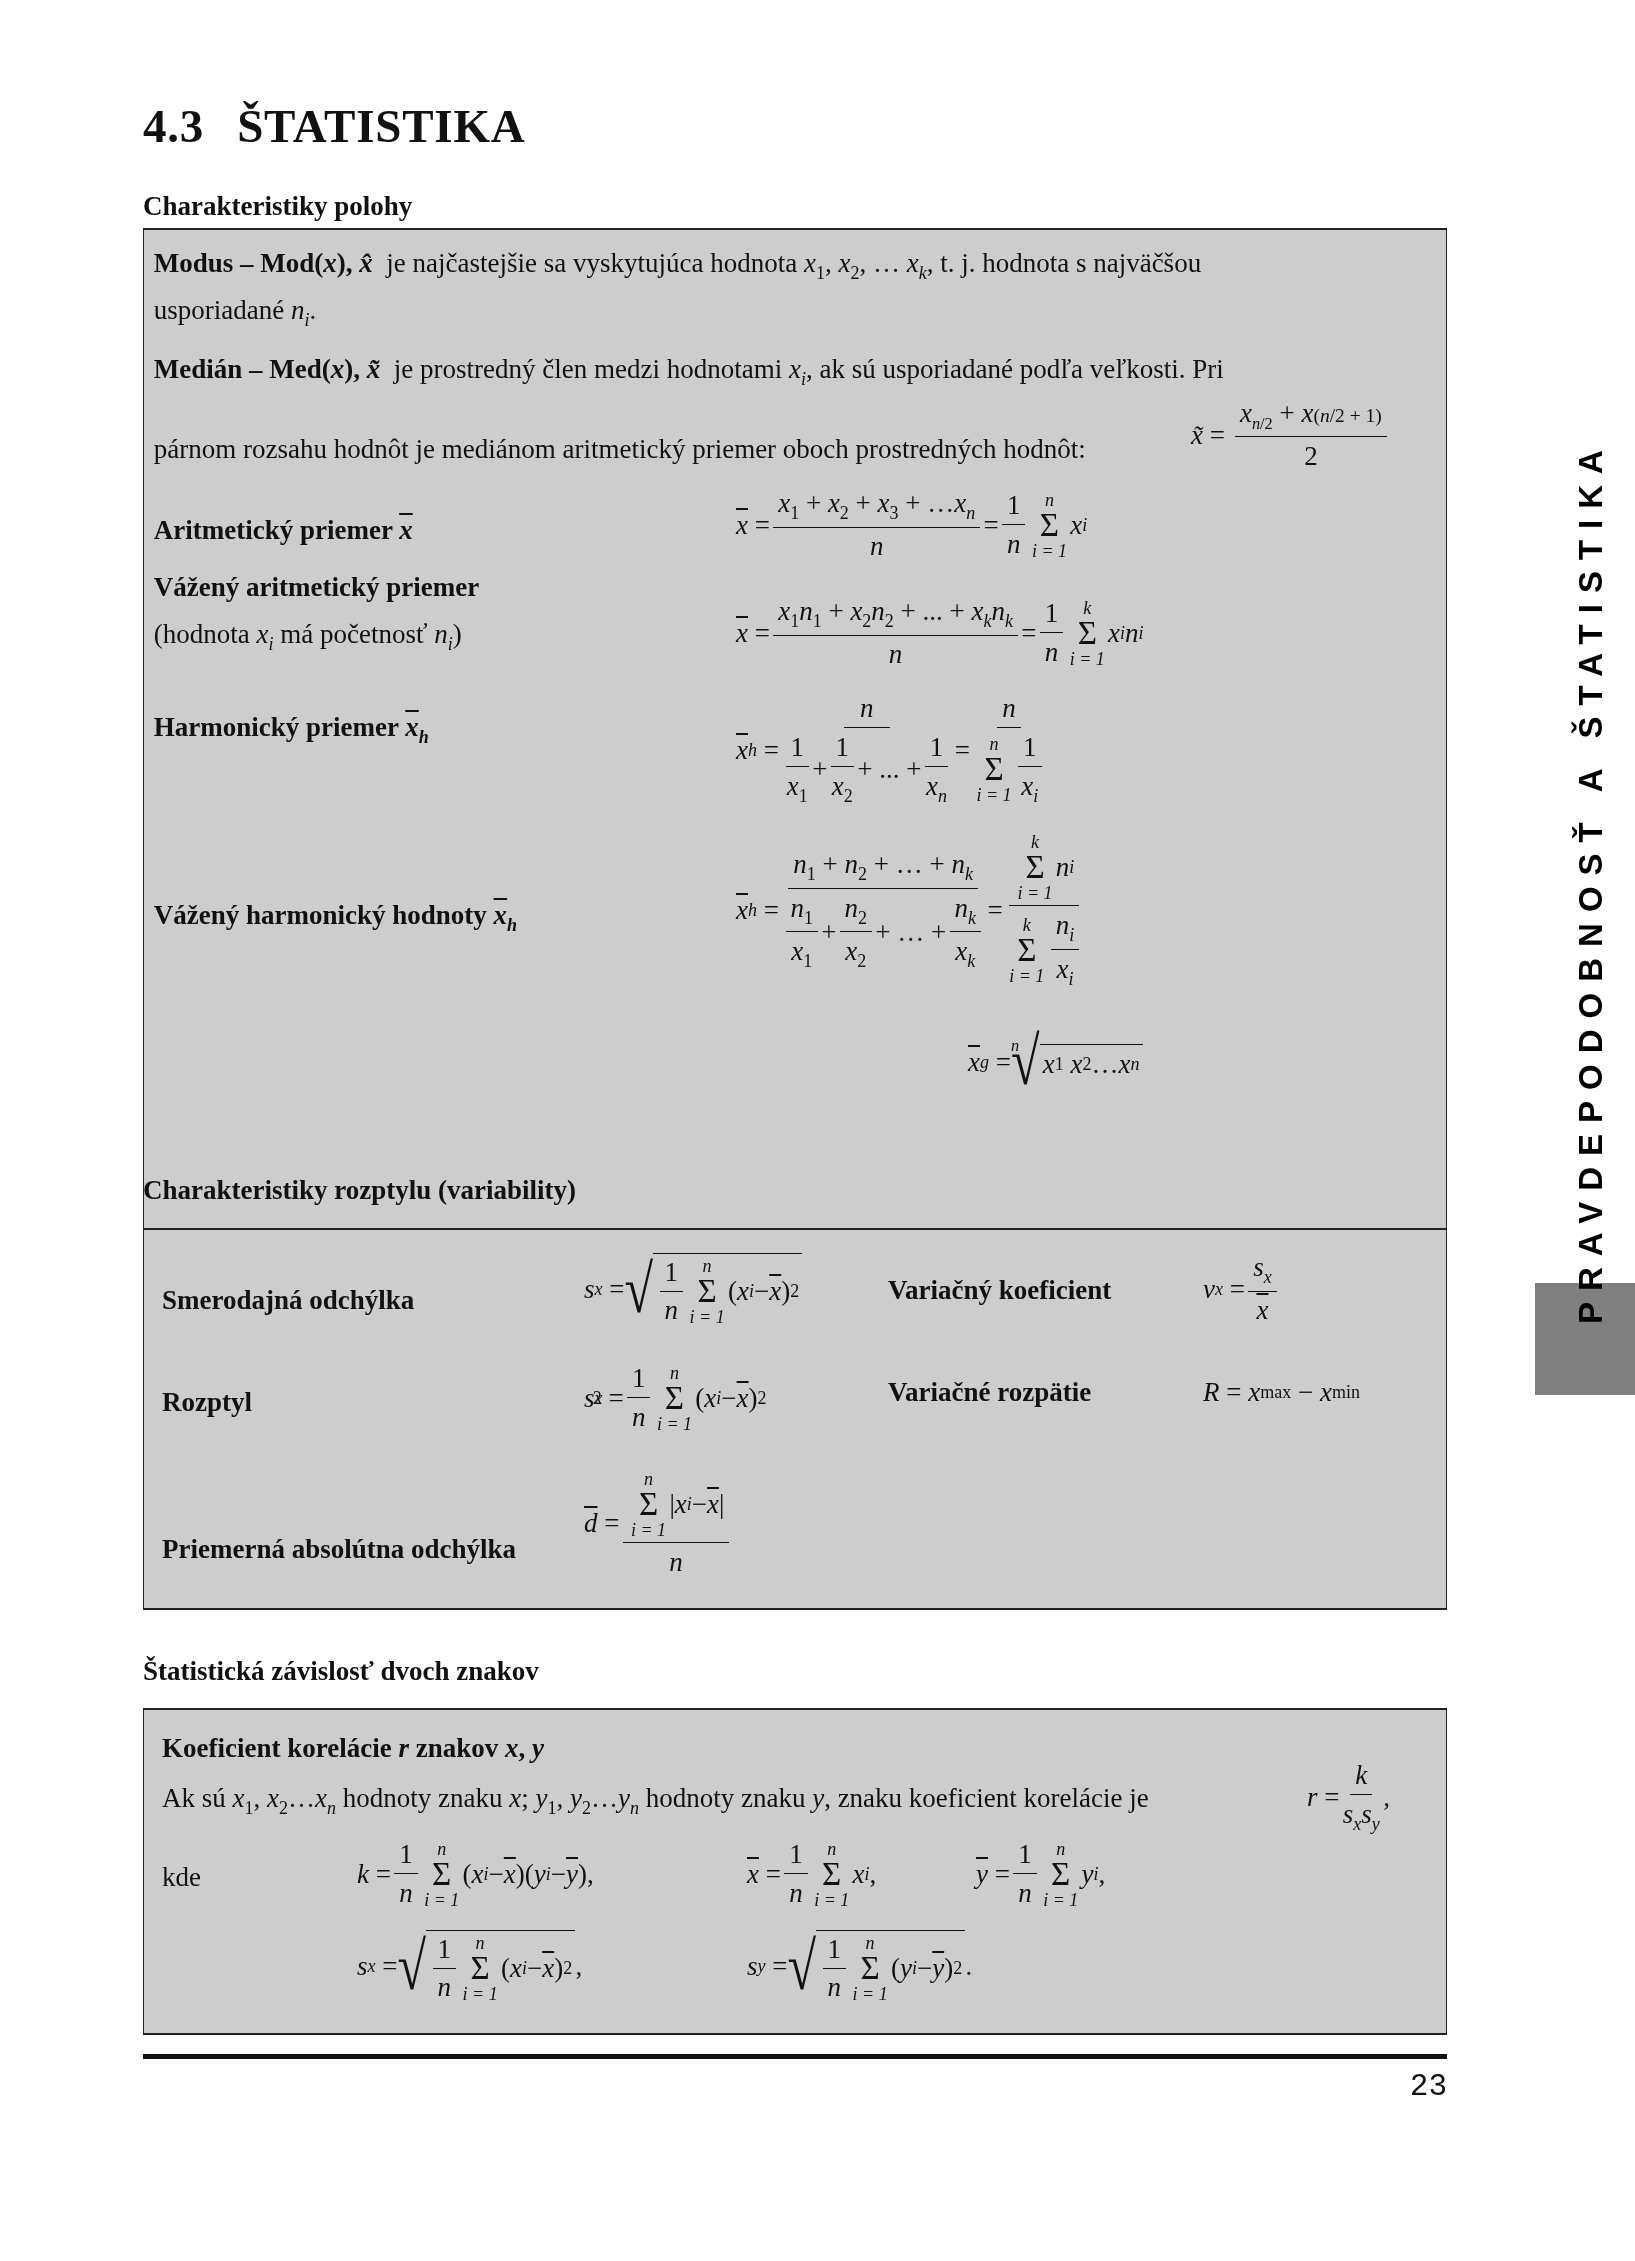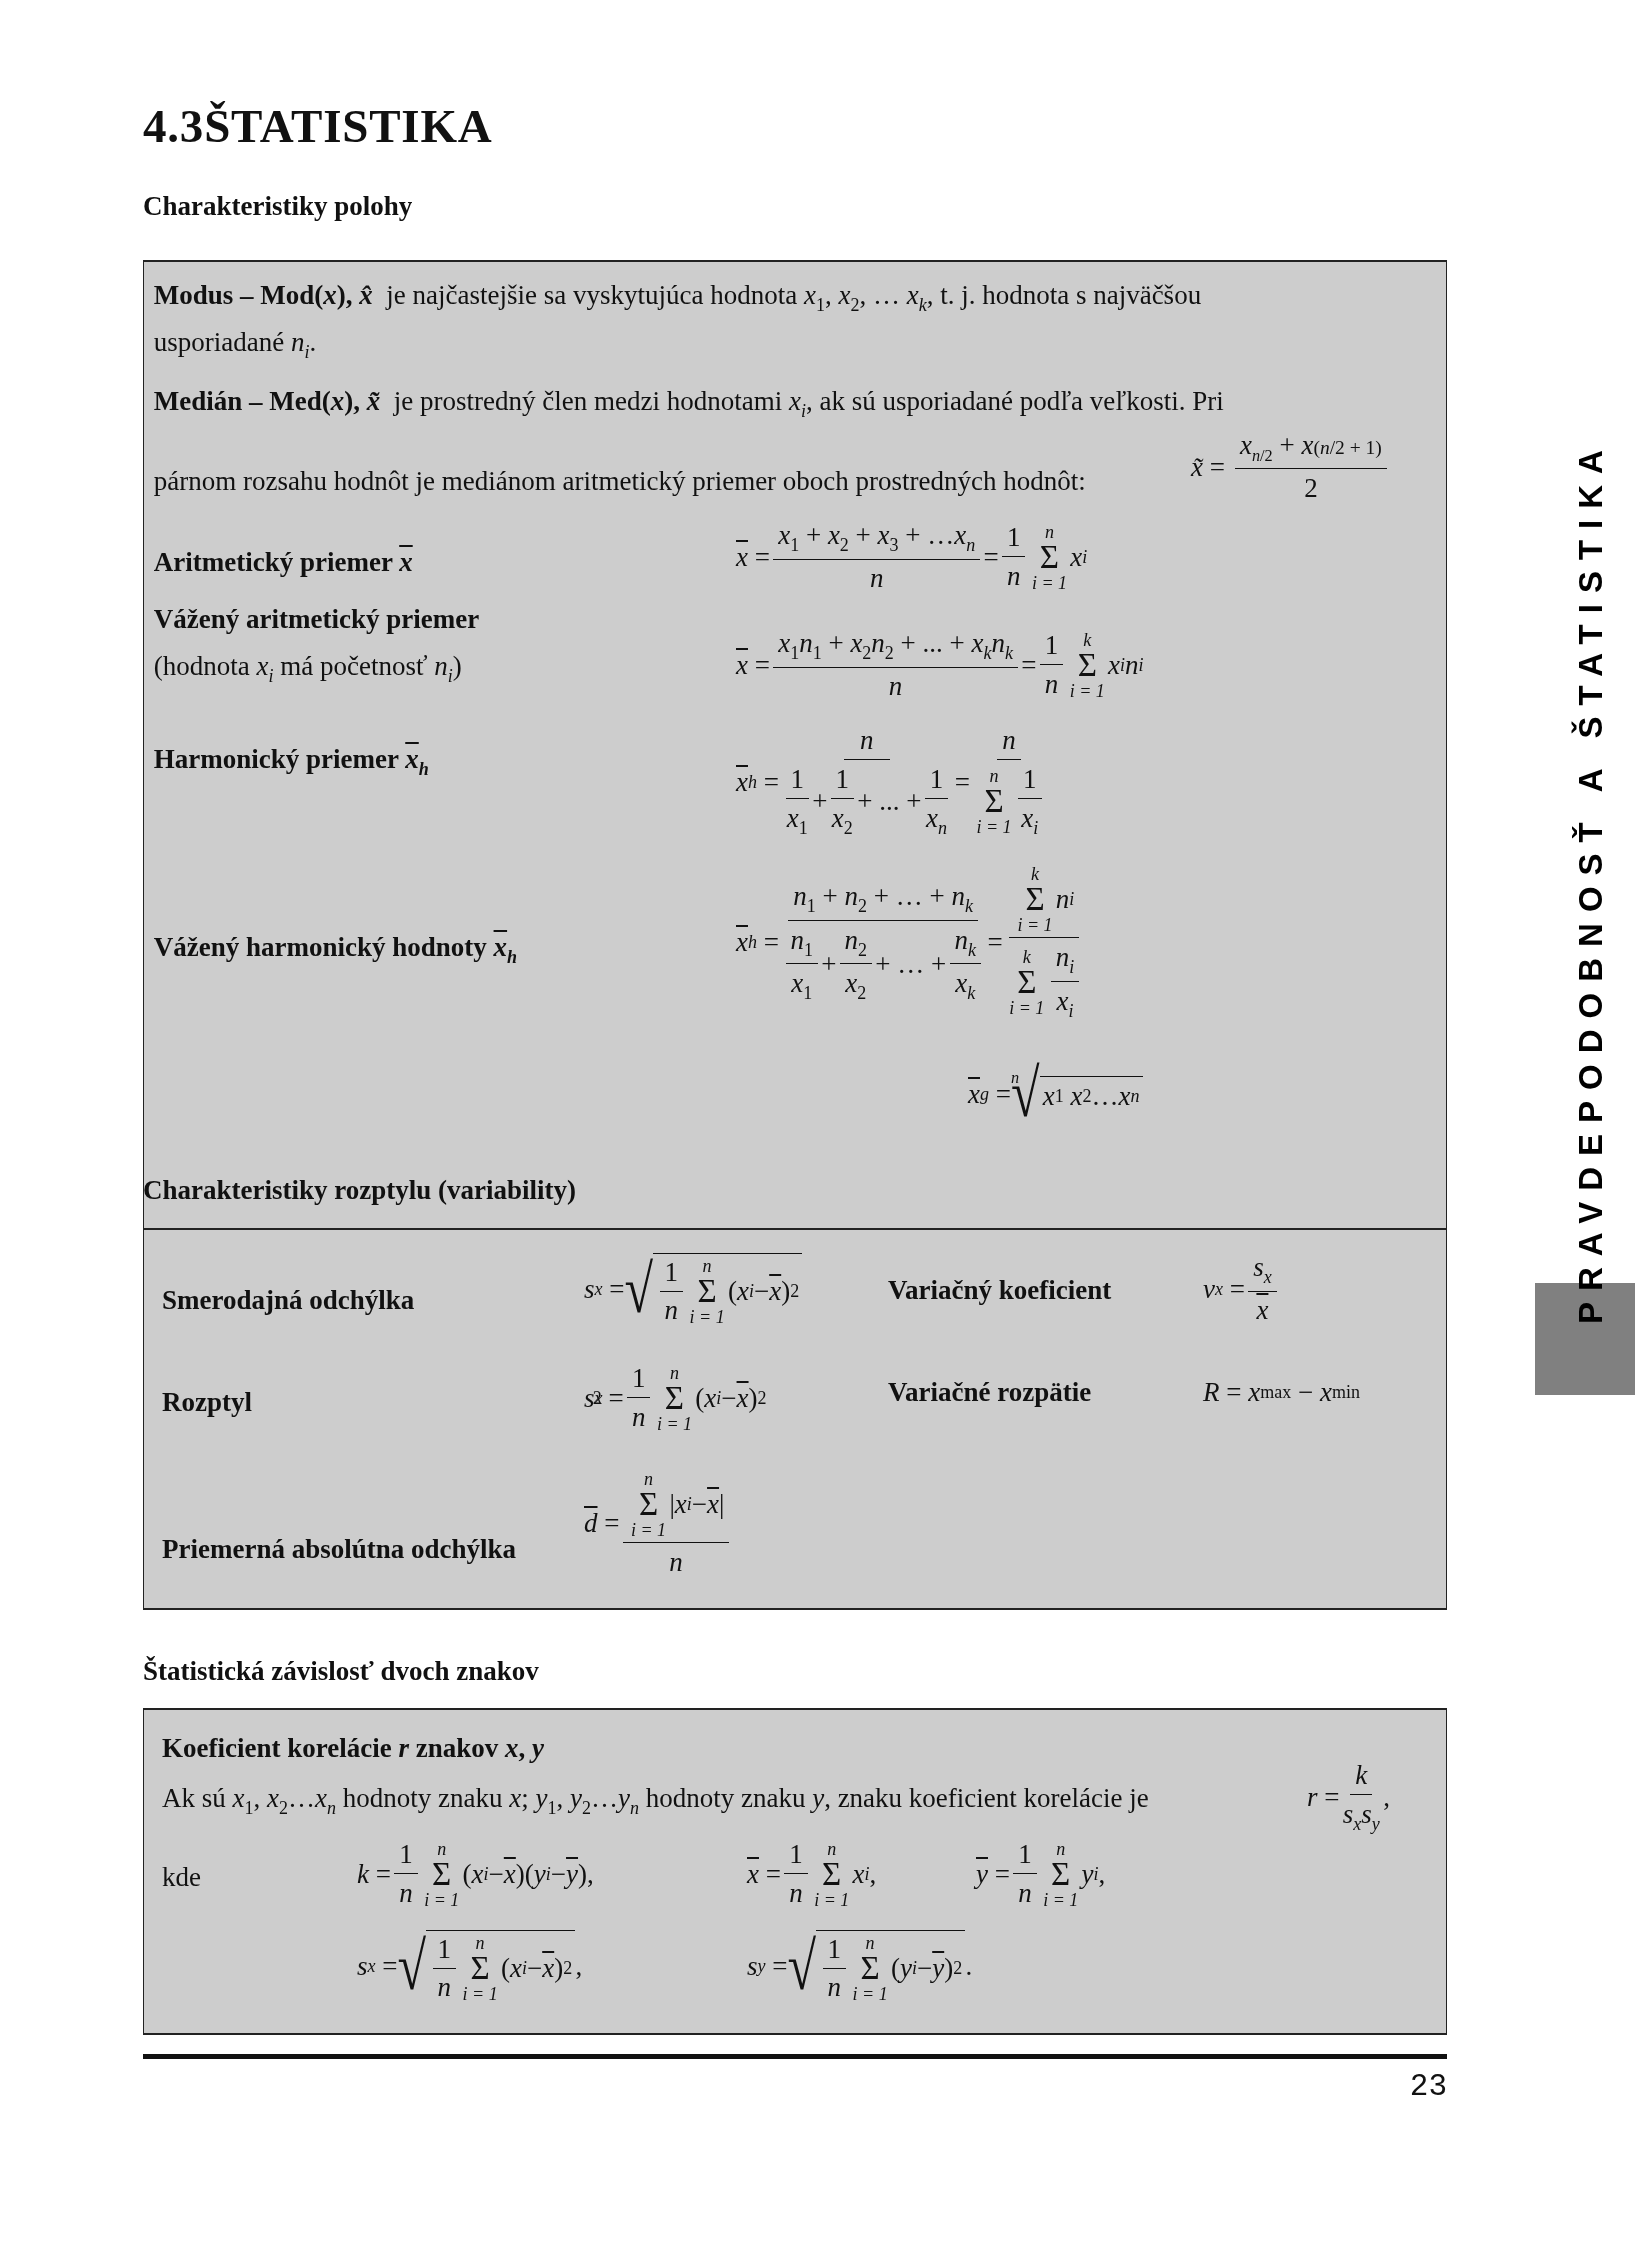--- a/index.html
+++ b/index.html
@@ -1,19 +1,19 @@
 <!DOCTYPE html>
 <html style="font-size:13px"><head>
 <meta charset="utf-8">
 <style>
   html,body{margin:0;padding:0;background:#fff;}
   body{width:1636px;height:2261px;position:relative;overflow:hidden;font-family:"Liberation Serif","DejaVu Serif",serif;color:#111;}
   .abs{position:absolute;}
   .h1{left:143px;top:99px;font-size:47px;font-weight:bold;letter-spacing:0.8px;}
-  .h1 .num{}
+  .h1 .num{margin-right:33px;}
   .h2{font-size:27px;font-weight:bold;left:143px;text-align:center;}
   .box{position:absolute;left:143px;width:1304px;background:#cdcdcd;border:1.6px solid #222;border-top-width:2.4px;border-bottom-width:2.4px;box-sizing:border-box;}
   .txt{position:absolute;font-size:27px;white-space:nowrap;}
   .b{font-weight:bold;}
   i,.it{font-style:italic;}
   .sub{font-size:18px;vertical-align:-6.5px;font-style:italic;}
   .subn{font-size:18px;vertical-align:-6.5px;}
   .sup{font-size:18px;vertical-align:11.4px;}
   .bar{text-decoration:overline;}
   
@@ -34,21 +34,21 @@
 </style>
 </head>
 <body>
 
 <div class="abs h1">
   <span class="num">4.3</span><span>ŠTATISTIKA</span>
 </div>
 
 <div class="abs h2" style="top:191px;">Charakteristiky polohy</div>
 
-<div class="box" style="top:260px;height:1118px;">
+<div class="box" style="top:228px;height:1118px;">
 
   <div class="txt" style="left:9.8px;top:18px;">
     <span class="b">Modus – Mod</span><span class="b">(<i>x</i>), <i>x̂</i></span>
     &nbsp;<span>je najčastejšie sa vyskytujúca hodnota</span>
     <i>x</i><span class="subn">1</span>, <i>x</i><span class="subn">2</span>, … <i>x</i><span class="sub">k</span><span>, t. j. hodnota s najväčšou</span>
   </div>
   <div class="txt" style="left:9.8px;top:65px;">
     <span>usporiadané</span> <i>n</i><span class="sub">i</span>.
   </div>
 

